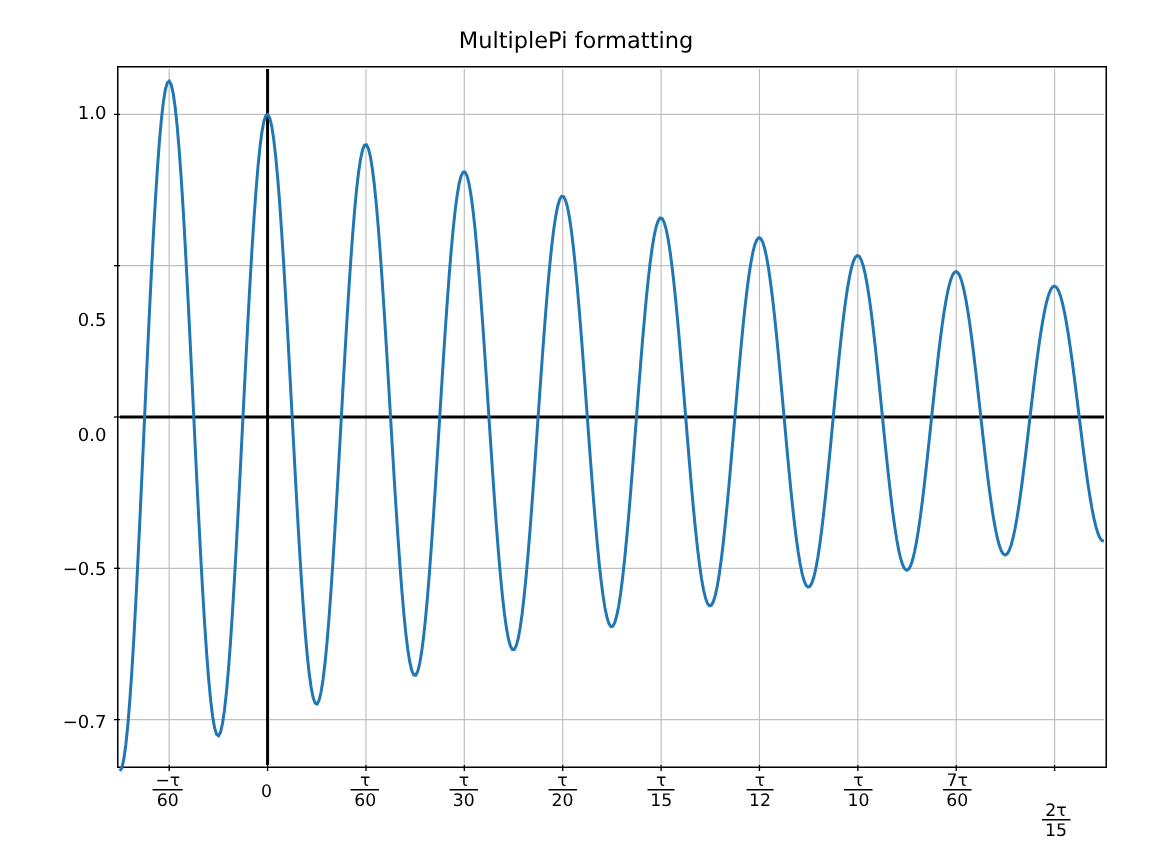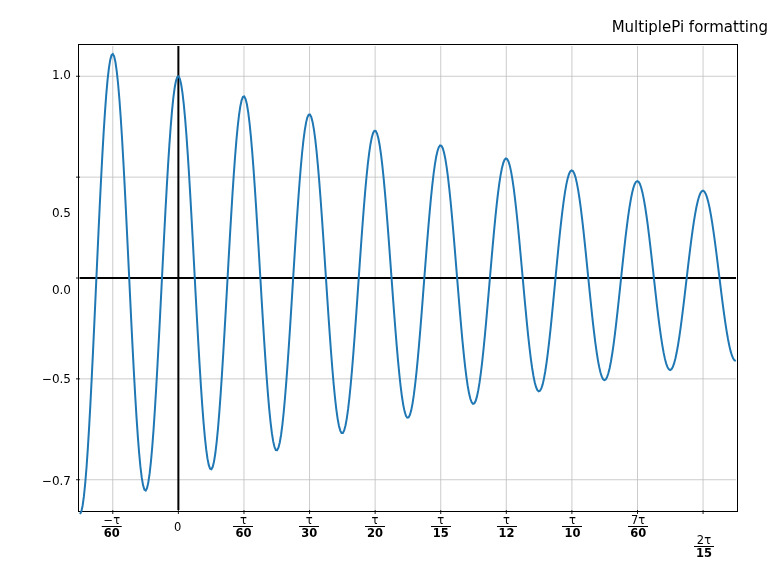--- a/index.html
+++ b/index.html
@@ -14,21 +14,21 @@
   .figure {
     position: relative;
     width: 768px;
     height: 576px;
   }
   .title {
     position: absolute;
     top: 18px;
     left: 0;
     width: 100%;
-    text-align: right;
+    text-align: center;
     font-size: 15px;
   }
   .axes {
     position: absolute;
     left: 78px;
     top: 44px;
     width: 660px;
     height: 468px;
     border: 1px solid #000;
     box-sizing: border-box;
@@ -63,21 +63,20 @@
     line-height: 1.05;
   }
   .frac .num {
     display: block;
     padding: 0 2px;
     border-bottom: 0.9px solid #000;
   }
   .frac .den {
     display: block;
     padding: 0 2px;
-    font-weight: bold;
   }
 </style>
 </head>
 <body>
 
 <div class="figure">
   <div class="title">MultiplePi formatting</div>
 
   <div class="axes">
     <svg class="plot" preserveAspectRatio="none" viewBox="0 0 660 468" style="overflow: visible;">

